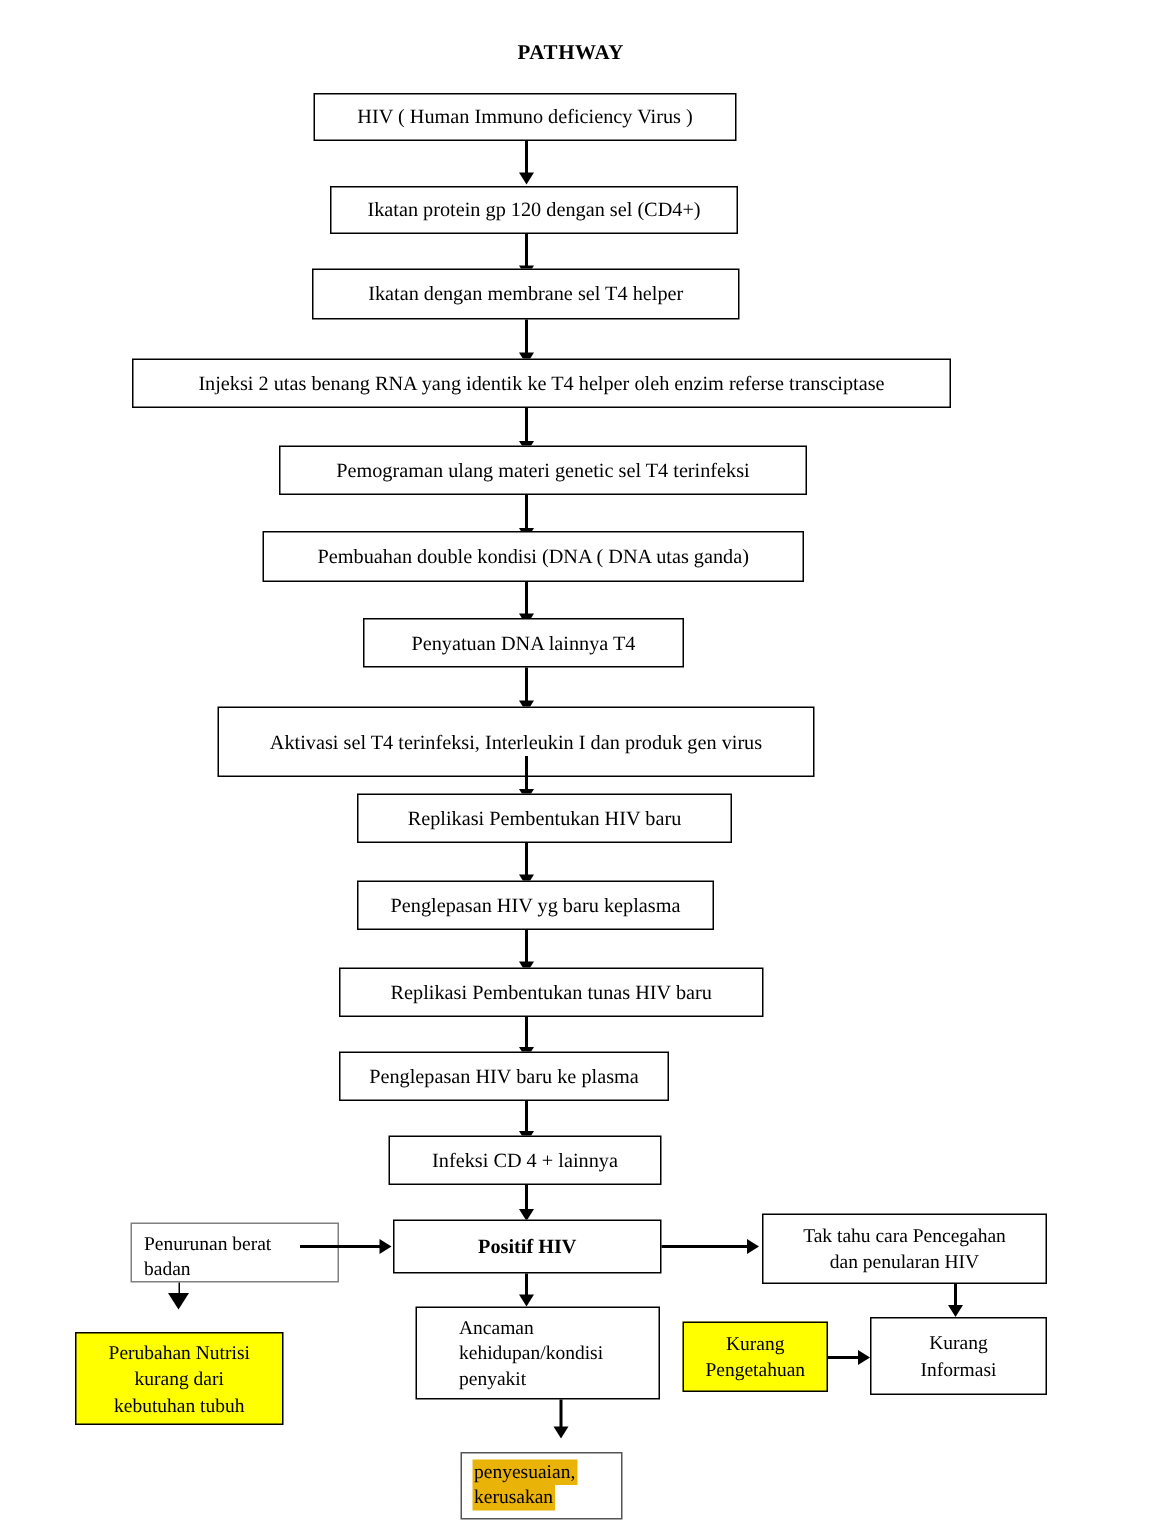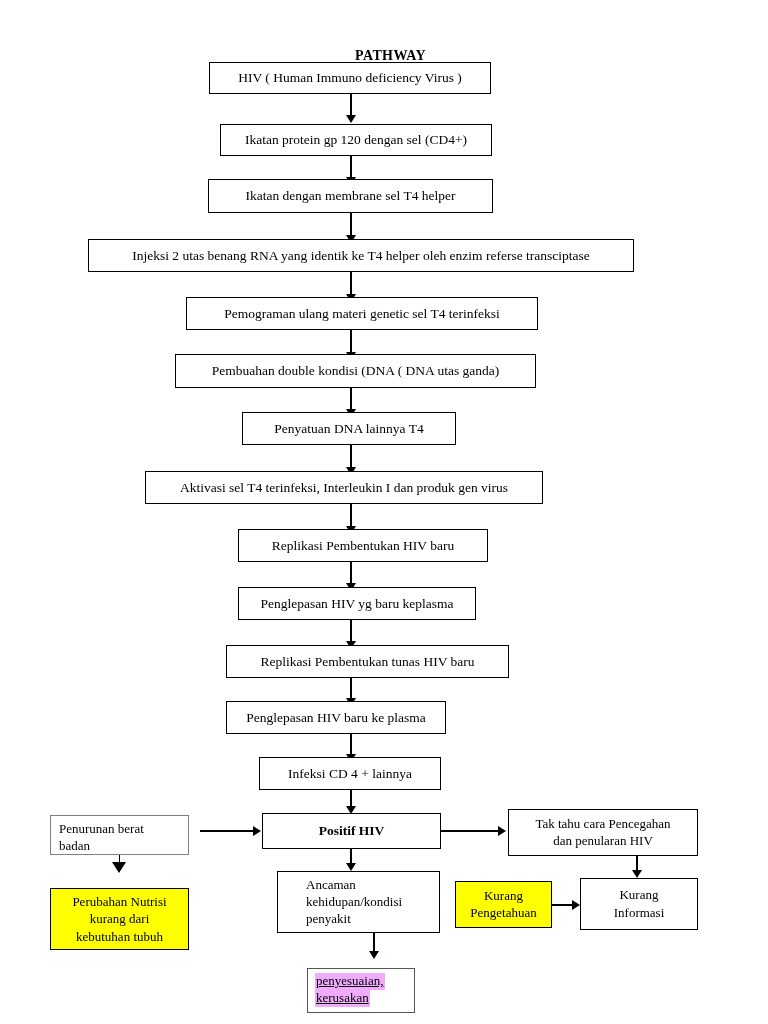--- a/index.html
+++ b/index.html
@@ -53,30 +53,30 @@
   }
   .node.bold {
     font-weight: bold;
   }
   .node.yellow {
     background: #ffff00;
     border: 1px solid #000000;
   }
   .node.grayborder {
     border: 1px solid #808080;
+    margin-left: 37px;
   }
   .node.hl-inner {
     border: 1px solid #555555;
     background: #ffffff;
   }
   .hl {
-    background: #f0abfc;
+    background: #eab308;
     display: inline-block;
     padding: 0 1px;
-    text-decoration: underline;
   }
   
   .vline {
     position: absolute;
     width: 1.6px;
     background: #000000;
   }
   .hline {
     position: absolute;
     height: 1.6px;
@@ -105,21 +105,21 @@
     border-left: 7px solid transparent;
     border-right: 7px solid transparent;
     border-top: 11px solid #000000;
   }
 </style>
 </head>
 <body>
 
 <div id="canvas">
 
-  <div class="title" style="left:345px; top:48px;margin-left:10px;">PATHWAY</div>
+  <div class="title" style="left:345px; top:28px;">PATHWAY</div>
 
   <div class="node" style="left:209px; top:62px; width:282px; height:32px;">
     <span>HIV ( Human Immuno deficiency Virus )</span>
   </div>
   <div class="vline" style="left:350px; top:94px; height:25px;"></div>
   <div class="arrow-down" style="left:346px; top:115px;"></div>
 
   <div class="node" style="left:220px; top:124px; width:272px; height:32px;">
     <span>Ikatan protein gp 120 dengan sel (CD4+)</span>
   </div>
@@ -149,21 +149,21 @@
   </div>
   <div class="vline" style="left:350px; top:388px; height:25px;"></div>
   <div class="arrow-down" style="left:346px; top:409px;"></div>
 
   <div class="node" style="left:242px; top:412px; width:214px; height:33px;">
     <span>Penyatuan DNA lainnya T4</span>
   </div>
   <div class="vline" style="left:350px; top:445px; height:26px;"></div>
   <div class="arrow-down" style="left:346px; top:467px;"></div>
 
-  <div class="node" style="left:145px; top:471px; width:398px; height:33px;">
+  <div class="node" style="left:145px; top:471px; width:398px; height:47px;">
     <span>Aktivasi sel T4 terinfeksi, Interleukin I dan produk gen virus</span>
   </div>
   <div class="vline" style="left:350px; top:504px; height:26px;"></div>
   <div class="arrow-down" style="left:346px; top:526px;"></div>
 
   <div class="node" style="left:238px; top:529px; width:250px; height:33px;">
     <span>Replikasi Pembentukan HIV baru</span>
   </div>
   <div class="vline" style="left:350px; top:562px; height:25px;"></div>
   <div class="arrow-down" style="left:346px; top:583px;"></div>

